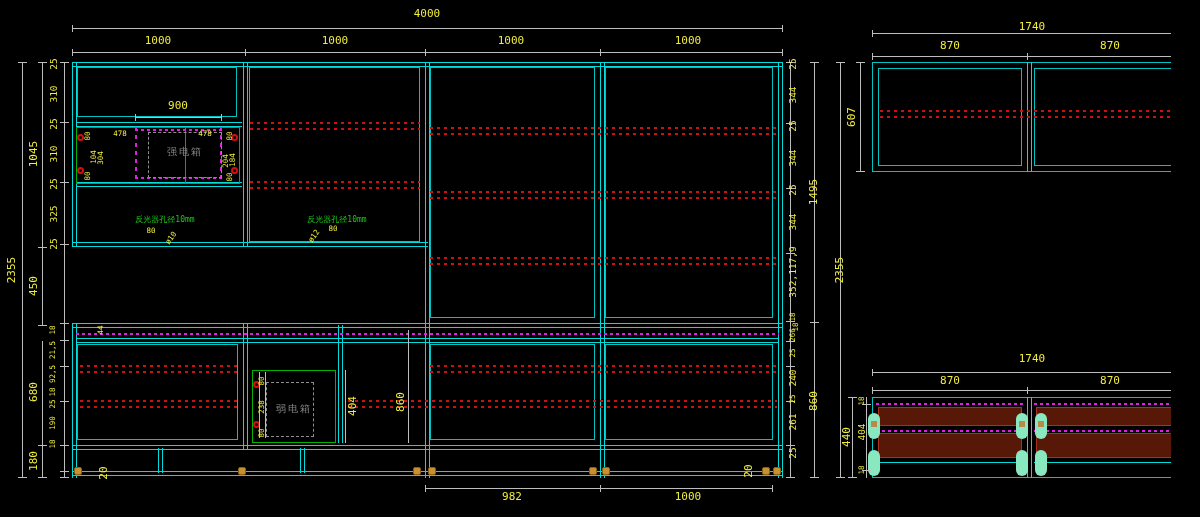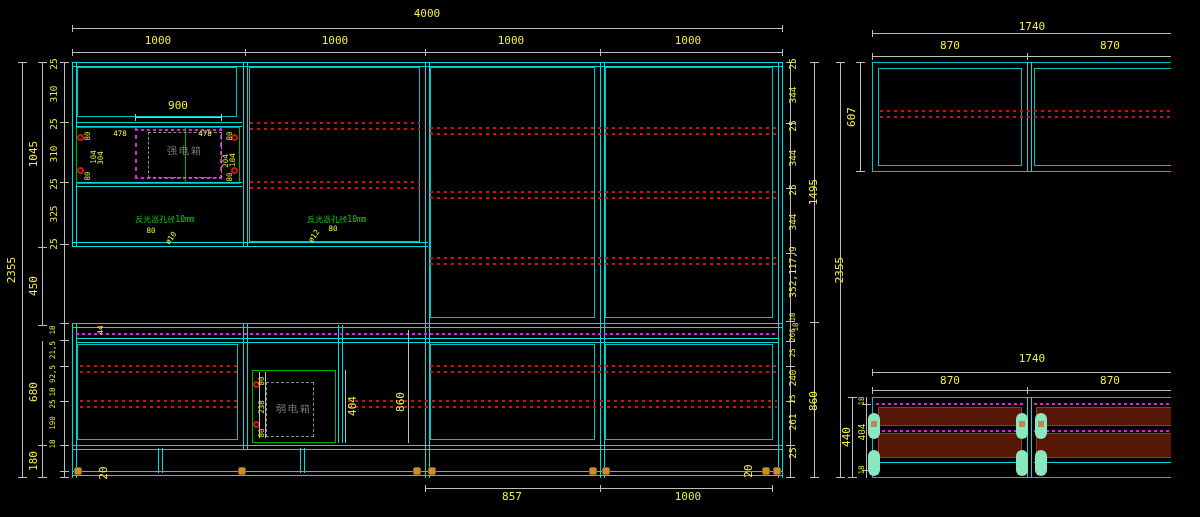--- a/index.html
+++ b/index.html
@@ -272,37 +272,37 @@
       <span class="lab sm" style="left: 120px; top: 134px;">478</span>
       <span class="lab sm" style="left: 205px; top: 134px;">478</span>
       <span class="lab sm" style="left: 88px; top: 136px; transform: translate(-50%, -50%) rotate(-90deg);">80</span>
       <span class="lab sm" style="left: 94px; top: 157px; transform: translate(-50%, -50%) rotate(-90deg);">104</span>
       <span class="lab sm" style="left: 101px; top: 158px; transform: translate(-50%, -50%) rotate(-90deg);">304</span>
       <span class="lab sm" style="left: 88px; top: 176px; transform: translate(-50%, -50%) rotate(-90deg);">80</span>
       <span class="lab sm" style="left: 230px; top: 136px; transform: translate(-50%, -50%) rotate(-90deg);">80</span>
       <span class="lab sm" style="left: 233px; top: 160px; transform: translate(-50%, -50%) rotate(-90deg);">184</span>
       <span class="lab sm" style="left: 226px; top: 161px; transform: translate(-50%, -50%) rotate(-90deg);">204</span>
       <span class="lab sm" style="left: 230px; top: 177px; transform: translate(-50%, -50%) rotate(-90deg);">80</span>
-      <span class="lab gry" style="left: 185px; top: 152px; font-family: Liberation Mono, monospace;">强电箱</span>
+      <span class="lab gry" style="left: 185px; top: 152px;">强电箱</span>
       <span class="lab grn" style="left: 165px; top: 220px;">反光器孔径10mm</span>
       <span class="lab grn" style="left: 337px; top: 220px;">反光器孔径10mm</span>
       <span class="lab sm" style="left: 151px; top: 231px;">80</span>
       <span class="lab sm" style="left: 171px; top: 238px; transform: translate(-50%, -50%) rotate(-55deg);">ø10</span>
       <span class="lab sm" style="left: 314px; top: 236px; transform: translate(-50%, -50%) rotate(-55deg);">ø12</span>
       <span class="lab sm" style="left: 333px; top: 229px;">80</span>
       <span class="lab sm" style="left: 101px; top: 330px; transform: translate(-50%, -50%) rotate(-90deg);">44</span>
       <span class="lab sm" style="left: 262px; top: 381px; transform: translate(-50%, -50%) rotate(-90deg);">80</span>
       <span class="lab sm" style="left: 262px; top: 407px; transform: translate(-50%, -50%) rotate(-90deg);">238</span>
       <span class="lab sm" style="left: 262px; top: 433px; transform: translate(-50%, -50%) rotate(-90deg);">80</span>
       <span class="lab gry" style="left: 294px; top: 409px;">弱电箱</span>
       <span class="lab" style="left: 352px; top: 406px; transform: translate(-50%, -50%) rotate(-90deg);">404</span>
       <span class="lab" style="left: 400px; top: 402px; transform: translate(-50%, -50%) rotate(-90deg);">860</span>
       <span class="lab" style="left: 103px; top: 473px; transform: translate(-50%, -50%) rotate(-90deg);">20</span>
       <span class="lab" style="left: 748px; top: 471px; transform: translate(-50%, -50%) rotate(-90deg);">20</span>
-      <span class="lab" style="left: 512px; top: 496px;">857</span>
+      <span class="lab" style="left: 512px; top: 496px;">982</span>
       <span class="lab" style="left: 688px; top: 496px;">1000</span>
       <span class="lab" style="left: 1032px; top: 26px;">1740</span>
       <span class="lab" style="left: 950px; top: 45px;">870</span>
       <span class="lab" style="left: 1110px; top: 45px;">870</span>
       <span class="lab" style="left: 851px; top: 117px; transform: translate(-50%, -50%) rotate(-90deg);">607</span>
       <span class="lab" style="left: 1032px; top: 358px;">1740</span>
       <span class="lab" style="left: 950px; top: 380px;">870</span>
       <span class="lab" style="left: 1110px; top: 380px;">870</span>
       <span class="lab sm" style="left: 862px; top: 401px; transform: translate(-50%, -50%) rotate(-90deg);">18</span>
       <span class="lab md" style="left: 862px; top: 432px; transform: translate(-50%, -50%) rotate(-90deg);">404</span>

